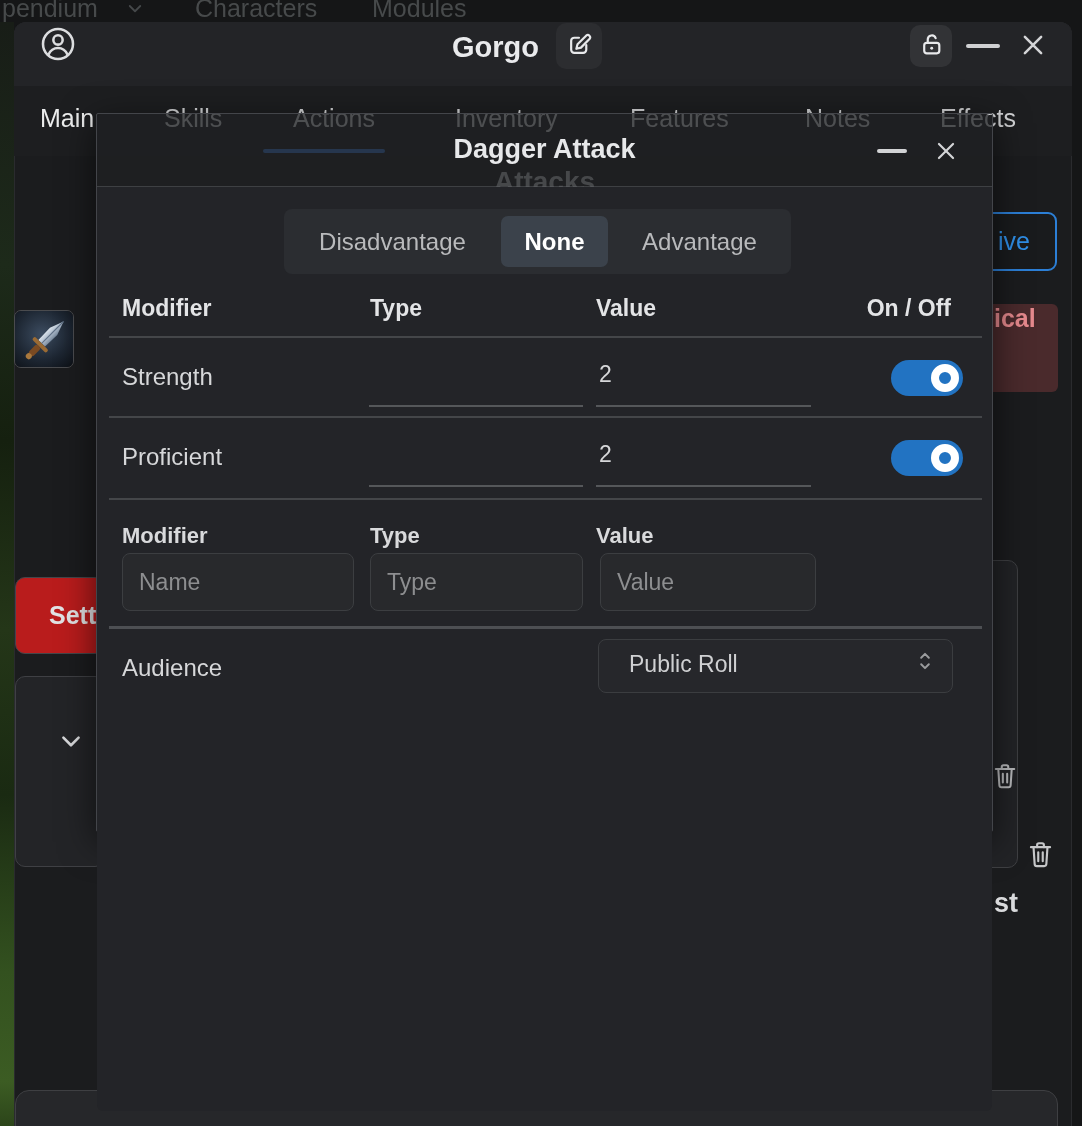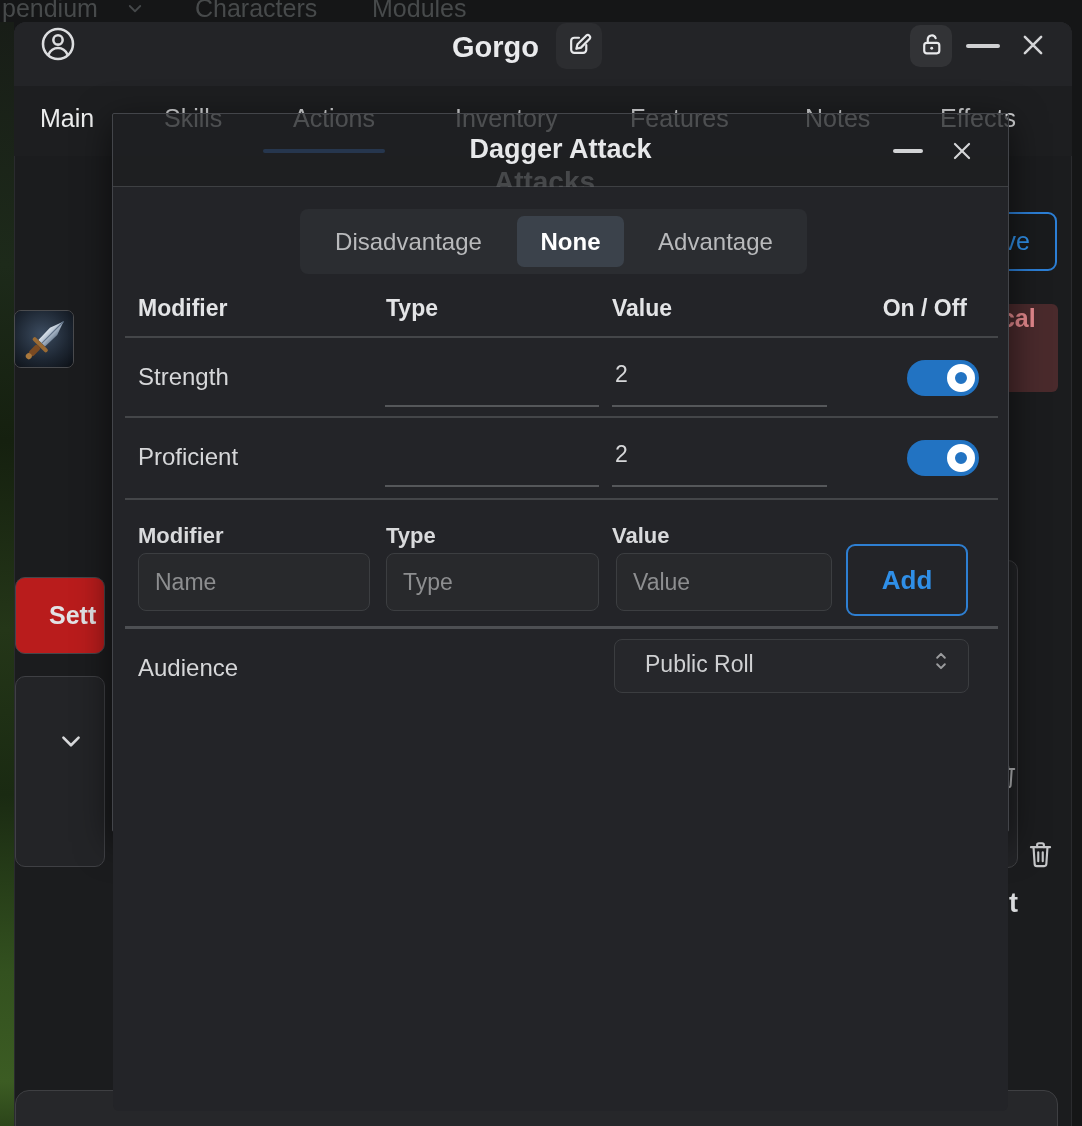--- a/index.html
+++ b/index.html
@@ -84,21 +84,20 @@
     color:#e5898d; font-size:25px; font-weight:bold;
   }
   .trash{ color:#b9babc; }
   .list-text{ left:994px; top:888px; color:#d9dadc; font-size:27px; font-weight:bold; }
 
   
   .modal{
     left:96px; top:113px; width:897px; height:719px;
     border:1px solid #43454a; border-radius:2px;
     box-shadow:0 10px 36px rgba(0,0,0,0.6);
-    margin-left:16px;
   }
   .modal-header{
     position:absolute; left:0; top:0; width:100%; height:73px;
     background:rgba(31,32,35,0.74);
     border-bottom:1px solid rgba(96,98,102,0.5);
     border-radius:6px 6px 0 0;
   }
   .modal-title{
     position:absolute; left:0; top:20px; width:100%; text-align:center;
     color:#e7e8ea; font-size:27px; font-weight:bold;
@@ -348,23 +347,20 @@
       <div class="sep" style="top:311px;"></div>
 
       <span class="mini-label" style="left:25px;">Modifier</span>
       <span class="mini-label" style="left:273px;">Type</span>
       <span class="mini-label" style="left:499px;">Value</span>
 
       <input class="text-input" style="left: 25px; width: 232px;" placeholder="Name">
       <input class="text-input" style="left: 273px; width: 213px;" placeholder="Type">
       <input class="text-input" style="left: 503px; width: 216px;" placeholder="Value">
 
-      <div class="add-btn">
-        <span>Add</span>
-      </div>
 
       <div class="divider2"></div>
 
       <span class="audience-label">Audience</span>
       <div class="select">
         <span>Public Roll</span>
         <span class="sel-caret">
           <svg width="18" height="24" viewBox="0 0 16 22" fill="none" stroke="currentColor" stroke-width="1.8" stroke-linecap="round" stroke-linejoin="round">
             <path d="M4.5 8 8 4.5 11.5 8"></path>
               <path d="M4.5 14 8 17.5 11.5 14"></path>

